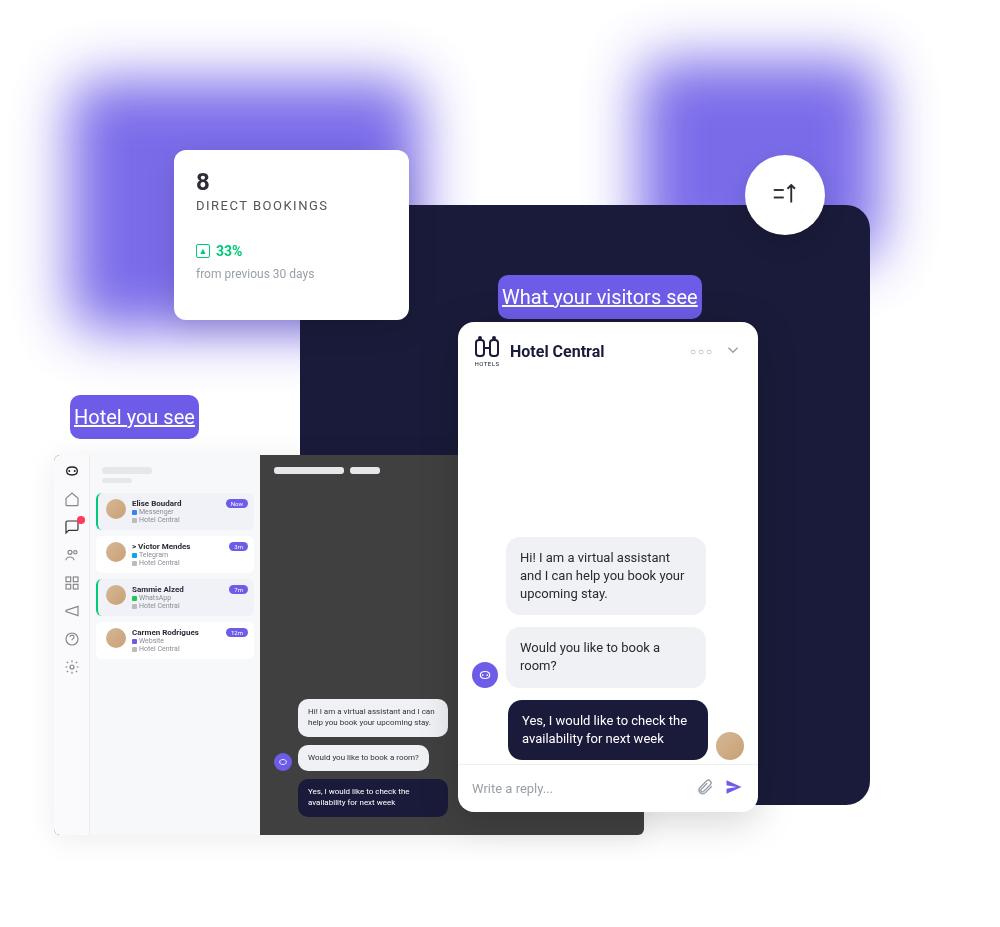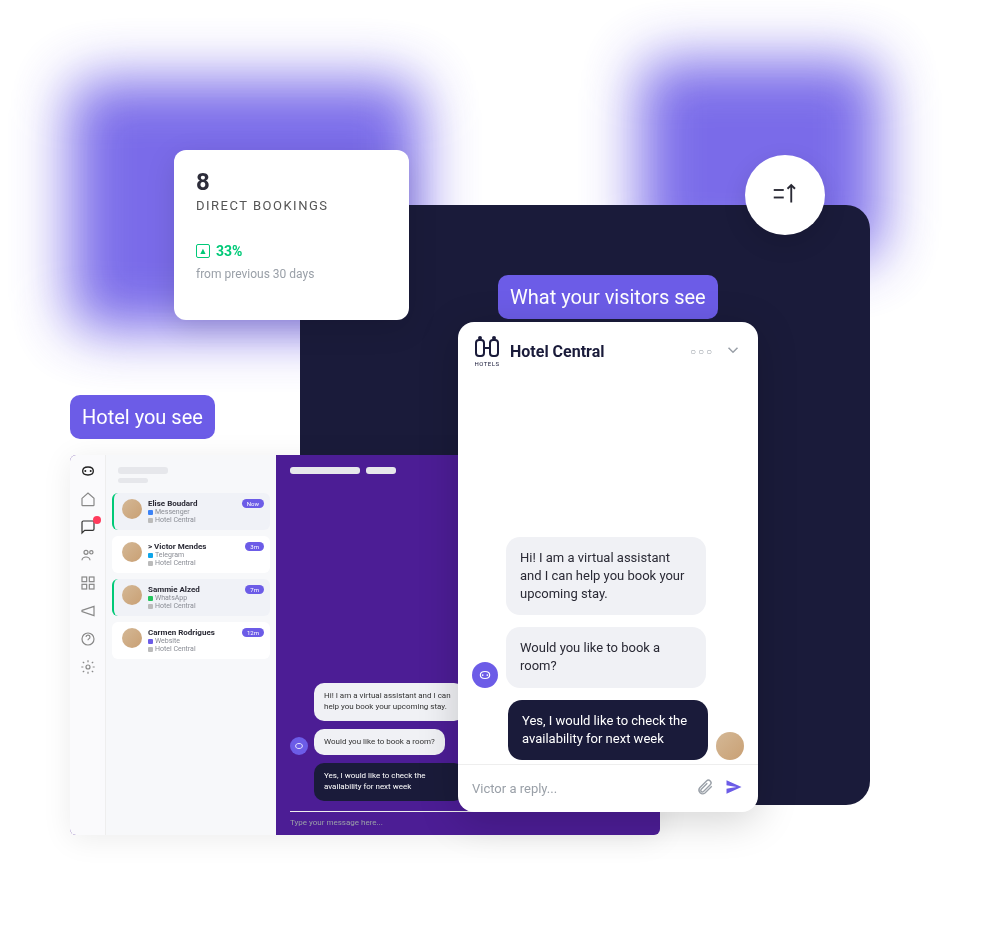--- a/index.html
+++ b/index.html
@@ -94,36 +94,37 @@
   justify-content: center;
   box-shadow: 0 8px 24px rgba(0,0,0,0.12);
 }
 .sort-btn svg { width: 30px; height: 30px; }
 
 
 .pill {
   position: absolute;
   background: #6C5CE7;
   color: #fff;
-  padding: 10px 12px;
+  padding: 10px 4px;
   border-radius: 10px;
   font-size: 20px;
   font-weight: 400;
+  text-decoration: underline;
 }
 .pill-you { left: 70px; top: 395px; }
 .pill-visitors { left: 498px; top: 275px; }
 
 
 .agent-app {
   position: absolute;
-  left: 70px;
+  left: 54px;
   top: 455px;
   width: 590px;
   height: 380px;
-  background: #4c1d95;
+  background: #404040;
   border-radius: 6px;
   box-shadow: 0 4px 30px rgba(0,0,0,0.08);
   display: flex;
   overflow: hidden;
 }
 .agent-sidebar {
   width: 36px;
   background: #fafafc;
   display: flex;
   flex-direction: column;
@@ -427,23 +428,20 @@
             <svg width="10" height="10" viewBox="0 0 24 24">
               <path d="M4 12c0-4 3-6 8-6s8 2 8 6-3 6-8 6-8-2-8-6z" fill="none" stroke="#fff" stroke-width="2"></path>
             </svg>
           </span>
         <div class="mag-msg bot">Would you like to book a room?</div>
       </div>
       <div class="mag-bot" style="justify-content:flex-start;margin-left:24px">
         <div class="mag-msg user">Yes, I would like to check the availability for next week</div>
       </div>
     </div>
-    <div class="chat-input-row">
-      <span>Type your message here...</span>
-    </div>
   </div>
 </div>
 
 <div class="visitor-widget">
   <div class="vw-header">
     <div class="vw-logo">
       <svg width="26" height="22" viewBox="0 0 26 22" fill="none" stroke="#1a1b3a" stroke-width="2">
           <rect x="2" y="4" width="8" height="16" rx="3"></rect>
           <rect x="16" y="4" width="8" height="16" rx="3"></rect>
           <line x1="10" y1="12" x2="16" y2="12"></line>
@@ -477,21 +475,21 @@
       </span>
       <div class="vw-bubble bot">Would you like to book a room?</div>
     </div>
     <div class="vw-row right">
       <div class="vw-bubble user">Yes, I would like to check the availability for next week</div>
       <span class="vw-avatar"></span>
     </div>
   </div>
 
   <div class="vw-input">
-    <span class="placeholder">Victor a reply...</span>
+    <span class="placeholder">Write a reply...</span>
     <span class="attach">
       <svg width="18" height="18" viewBox="0 0 24 24" fill="none" stroke="currentColor" stroke-width="1.8">
           <path d="M21 11l-9 9a5 5 0 0 1-7-7l9-9a3.5 3.5 0 0 1 5 5l-9 9a2 2 0 0 1-3-3l8-8"></path>
         </svg>
     </span>
     <span class="send">
       <svg width="20" height="20" viewBox="0 0 24 24" fill="currentColor">
           <path d="M3 20l18-8L3 4v6l12 2-12 2z"></path>
         </svg>
     </span>

